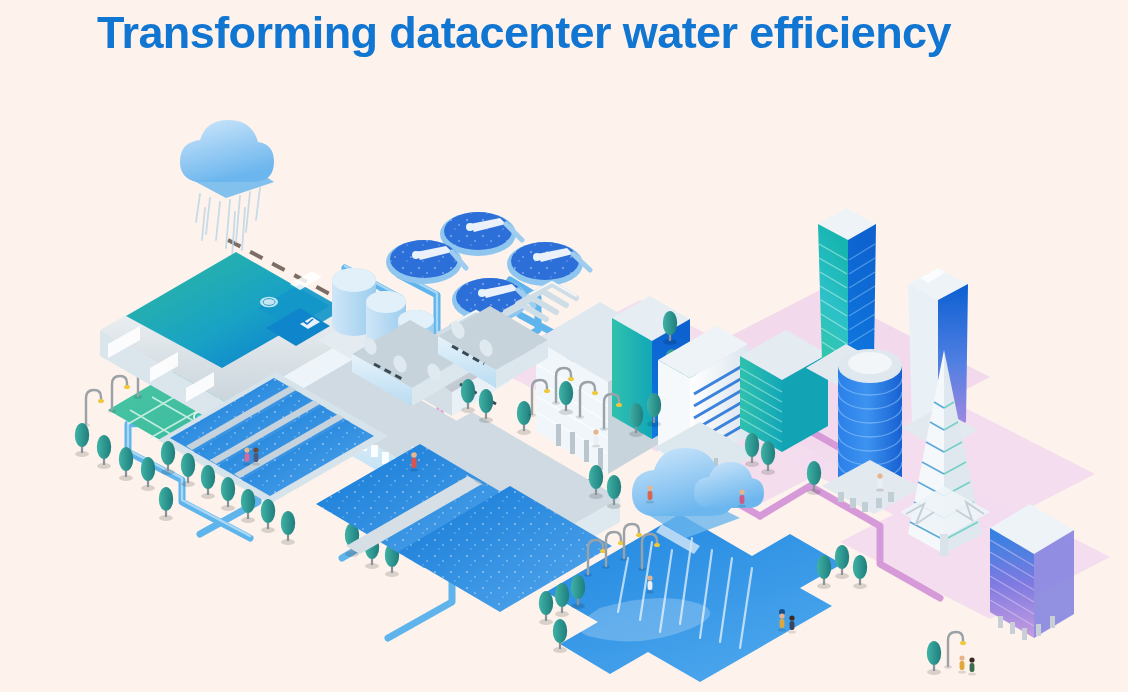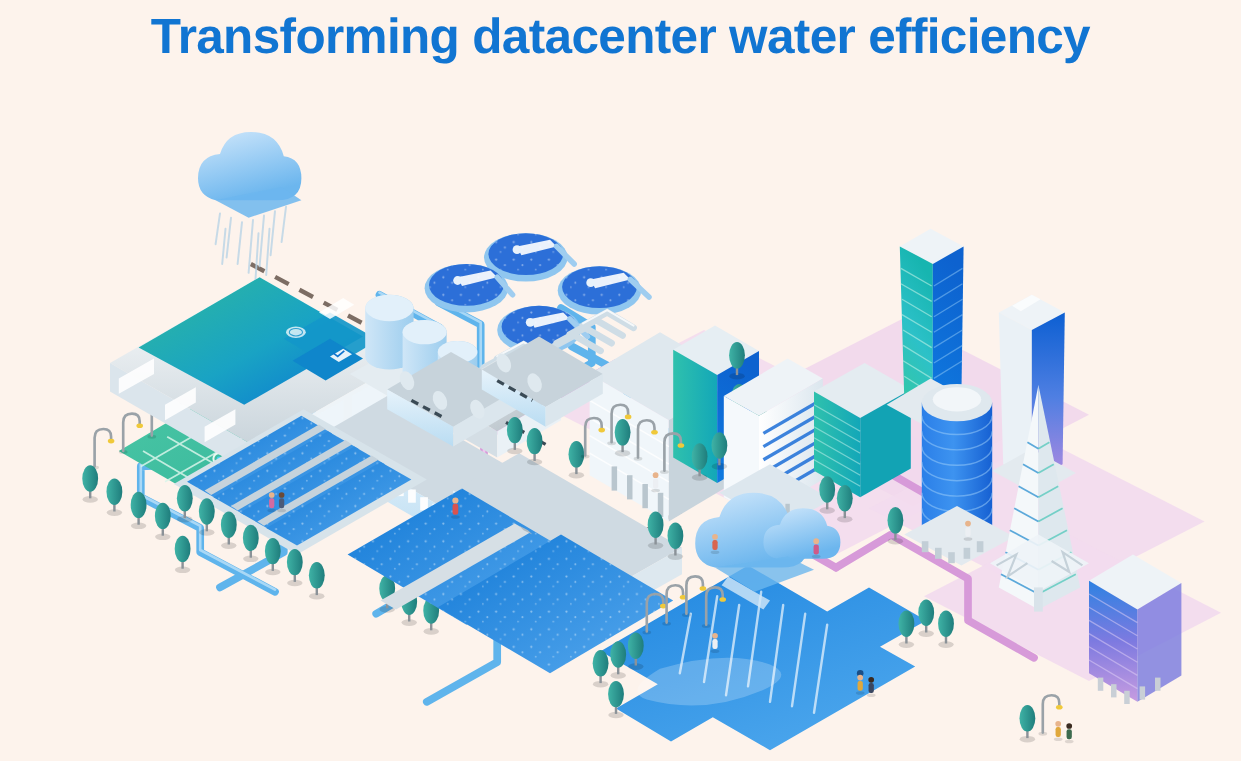--- a/index.html
+++ b/index.html
@@ -27,21 +27,20 @@
     top: 4px;
     width: 1048px;
     text-align: center;
     font-family: "Liberation Sans", sans-serif;
     font-weight: bold;
     font-size: 45px;
     letter-spacing: -0.6px;
     color: #1175d2;
     line-height: 58px;
     white-space: nowrap;
-    margin-left: 40px;
   }
   #scene {
     position: absolute;
     left: 0;
     top: 72px;
     width: 1128px;
     height: 620px;
   }
   svg { display: block; }
 </style>

